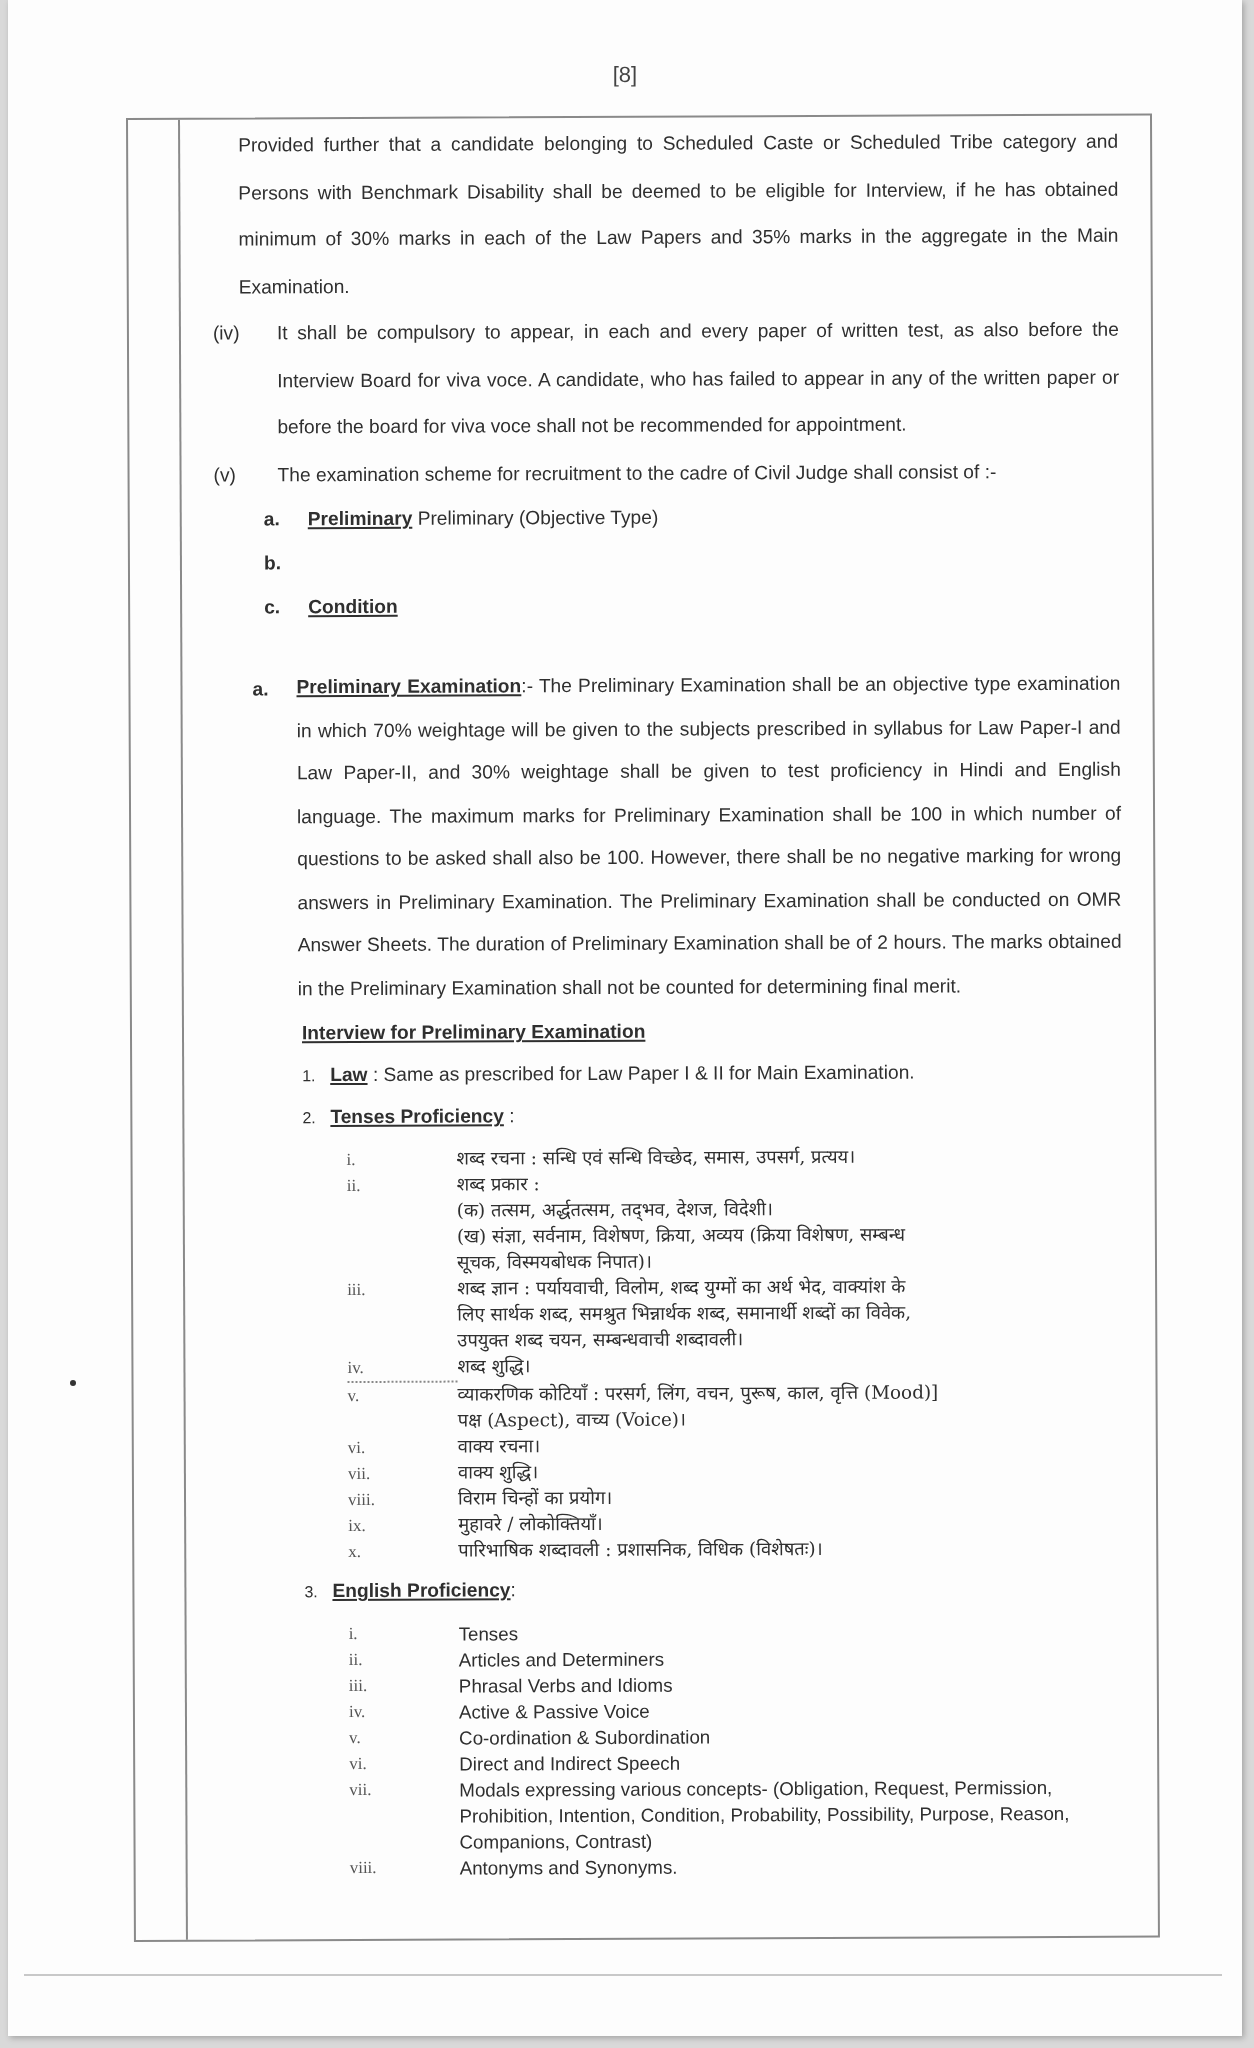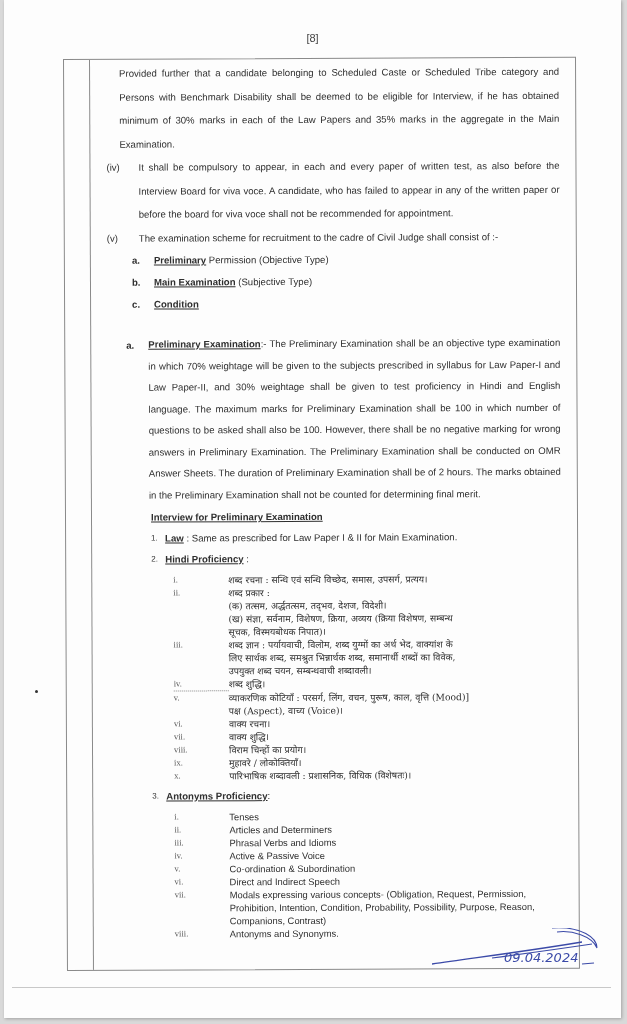--- a/index.html
+++ b/index.html
@@ -85,25 +85,24 @@
         <span class="txt just">It shall be compulsory to appear, in each and every paper of written test, as also before the Interview Board for viva voce. A candidate, who has failed to appear in any of the written paper or before the board for viva voce shall not be recommended for appointment.</span>
       </div>
       <div class="roman-row" style="margin-left:-13px;">
         <span class="num">(v)</span>
         <span class="txt">The examination scheme for recruitment to the cadre of Civil Judge shall consist of :-</span>
       </div>
 
       <div class="alpha-list" style="margin-left:12px;">
         <div class="alpha-row">
           <span class="lbl">a.</span>
-          <span><span class="u">Preliminary</span><span> Permission (Objective Type)</span></span>
+          <span><span class="u">Preliminary</span><span> Preliminary (Objective Type)</span></span>
         </div>
         <div class="alpha-row">
           <span class="lbl">b.</span>
-          <span><span class="u">Main Examination</span><span> (Subjective Type)</span></span>
         </div>
         <div class="alpha-row">
           <span class="lbl">c.</span>
           <span><span class="u">Condition</span><span></span></span>
         </div>
       </div>
 
       <div class="prelim-block">
         <span class="lbl">a.</span>
         <span class="txt"><span class="u">Preliminary Examination</span><span>:- The Preliminary Examination shall be an objective type examination in which 70% weightage will be given to the subjects prescribed in syllabus for Law Paper-I and Law Paper-II, and 30% weightage shall be given to test proficiency in Hindi and English language. The maximum marks for Preliminary Examination shall be 100 in which number of questions to be asked shall also be 100. However, there shall be no negative marking for wrong answers in Preliminary Examination. The Preliminary Examination shall be conducted on OMR Answer Sheets. The duration of Preliminary Examination shall be of 2 hours. The marks obtained in the Preliminary Examination shall not be counted for determining final merit.</span></span>
@@ -112,21 +111,21 @@
       <div class="syllabus-title">
         <span class="u">Interview for Preliminary Examination</span>
       </div>
 
       <div class="syl-row">
         <span class="num">1.</span>
         <span><span class="u">Law</span><span> : Same as prescribed for Law Paper I &amp; II for Main Examination.</span></span>
       </div>
       <div class="syl-row">
         <span class="num">2.</span>
-        <span><span class="u">Hindi Proficiency</span><span> :</span></span>
+        <span><span class="u">Tenses Proficiency</span><span> :</span></span>
       </div>
 
       <div class="sub-list hindi-list" id="hindi-list">
           <div class="sub-row">
             <span class="num">i.</span>
             <span class="txt">
               <div>शब्द रचना : सन्धि एवं सन्धि विच्छेद, समास, उपसर्ग, प्रत्यय।</div>
             </span>
           </div>
           <div class="sub-row">
@@ -186,21 +185,21 @@
           <div class="sub-row">
             <span class="num">x.</span>
             <span class="txt">
               <div>पारिभाषिक शब्दावली : प्रशासनिक, विधिक (विशेषतः)।</div>
             </span>
           </div>
         </div>
 
       <div class="syl-row" style="margin-top:3px;">
         <span class="num">3.</span>
-        <span><span class="u">Antonyms Proficiency</span><span>:</span></span>
+        <span><span class="u">English Proficiency</span><span>:</span></span>
       </div>
 
       <div class="sub-list eng-list" id="english-list">
           <div class="sub-row">
             <span class="num">i.</span>
             <span class="txt en">
               <div>Tenses</div>
             </span>
           </div>
           <div class="sub-row">
@@ -246,24 +245,15 @@
             <span class="txt en">
               <div>Antonyms and Synonyms.</div>
             </span>
           </div>
         </div>
     </div>
   </div>
 
   <div class="stray-dot"></div>
 
-  <div class="signature">
-    <svg width="180" height="50" viewBox="0 0 180 50">
-      <path d="M0 36 C40 30, 90 24, 150 14" stroke="#3b4aa8" stroke-width="1.3" fill="none"></path>
-      <path d="M60 30 C90 26, 120 22, 160 16" stroke="#3b4aa8" stroke-width="1.2" fill="none"></path>
-      <path d="M120 0 C150 -2, 165 10, 165 20 C160 8, 140 2, 125 4" stroke="#3b4aa8" stroke-width="1.1" fill="none"></path>
-      <text x="72" y="34" fill="#3b4aa8" font-size="13" font-family="DejaVu Sans, sans-serif" font-style="italic">09.04.2024</text>
-      <path d="M150 36 L162 35" stroke="#3b4aa8" stroke-width="1.2"></path>
-    </svg>
-  </div>
 
   <div class="bottom-rule"></div>
 </div>
 
 </body></html>

